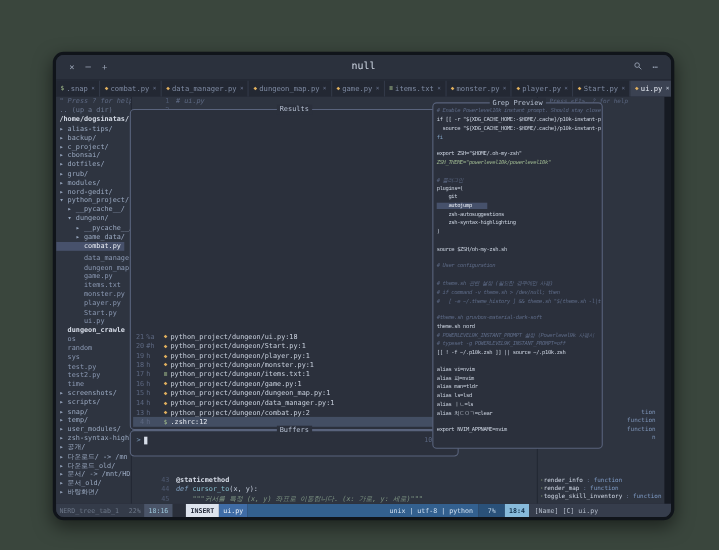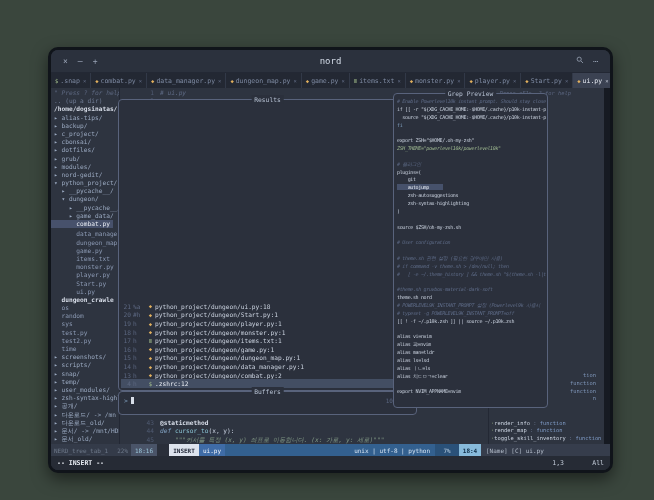--- a/index.html
+++ b/index.html
@@ -109,21 +109,21 @@
 <body>
 
 <div class="window">
 
   <div class="titlebar">
     <div class="tb-controls">
       <span>×</span>
       <span>─</span>
       <span>+</span>
     </div>
-    <div class="tb-title">nord</div>
+    <div class="tb-title">null</div>
     <div class="tb-right">
       <span>
         <svg width="8" height="8" viewBox="0 0 10 10">
             <circle cx="4" cy="4" r="2.6" stroke="#99a3b5" stroke-width="1" fill="none"></circle>
             <line x1="6.2" y1="6.2" x2="8.8" y2="8.8" stroke="#99a3b5" stroke-width="1"></line>
           </svg>
       </span>
       <span>⋯</span>
     </div>
   </div>
@@ -291,19 +291,14 @@
     <div class="seg seg-pos1">18:16</div>
     <div class="seg seg-gap"></div>
     <div class="seg seg-mode">INSERT</div>
     <div class="seg seg-file">ui.py</div>
     <div class="seg seg-bar">unix | utf-8 | python</div>
     <div class="seg seg-pct">7%</div>
     <div class="seg seg-pos2">18:4</div>
     <div class="seg seg-right">[Name] [C] ui.py</div>
   </div>
 
-  <div class="cmdline">
-    <span class="cmode">-- INSERT --</span>
-    <span class="ruler">1,3</span>
-    <span class="scrollpos">All</span>
-  </div>
 
 </div>
 
 </body></html>

